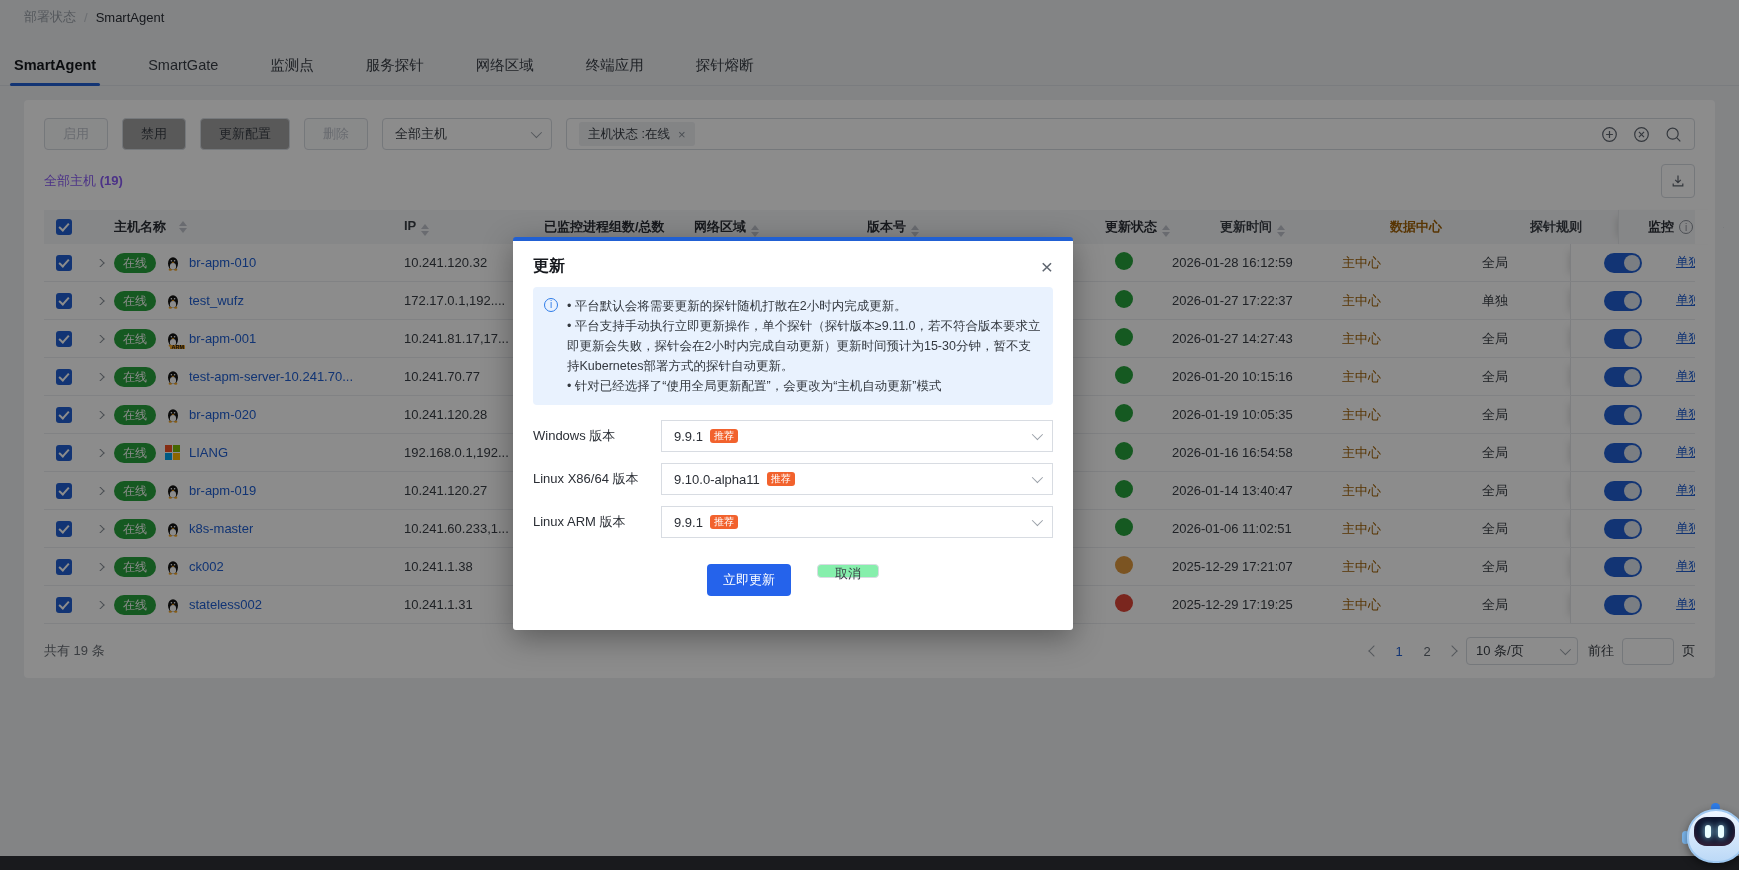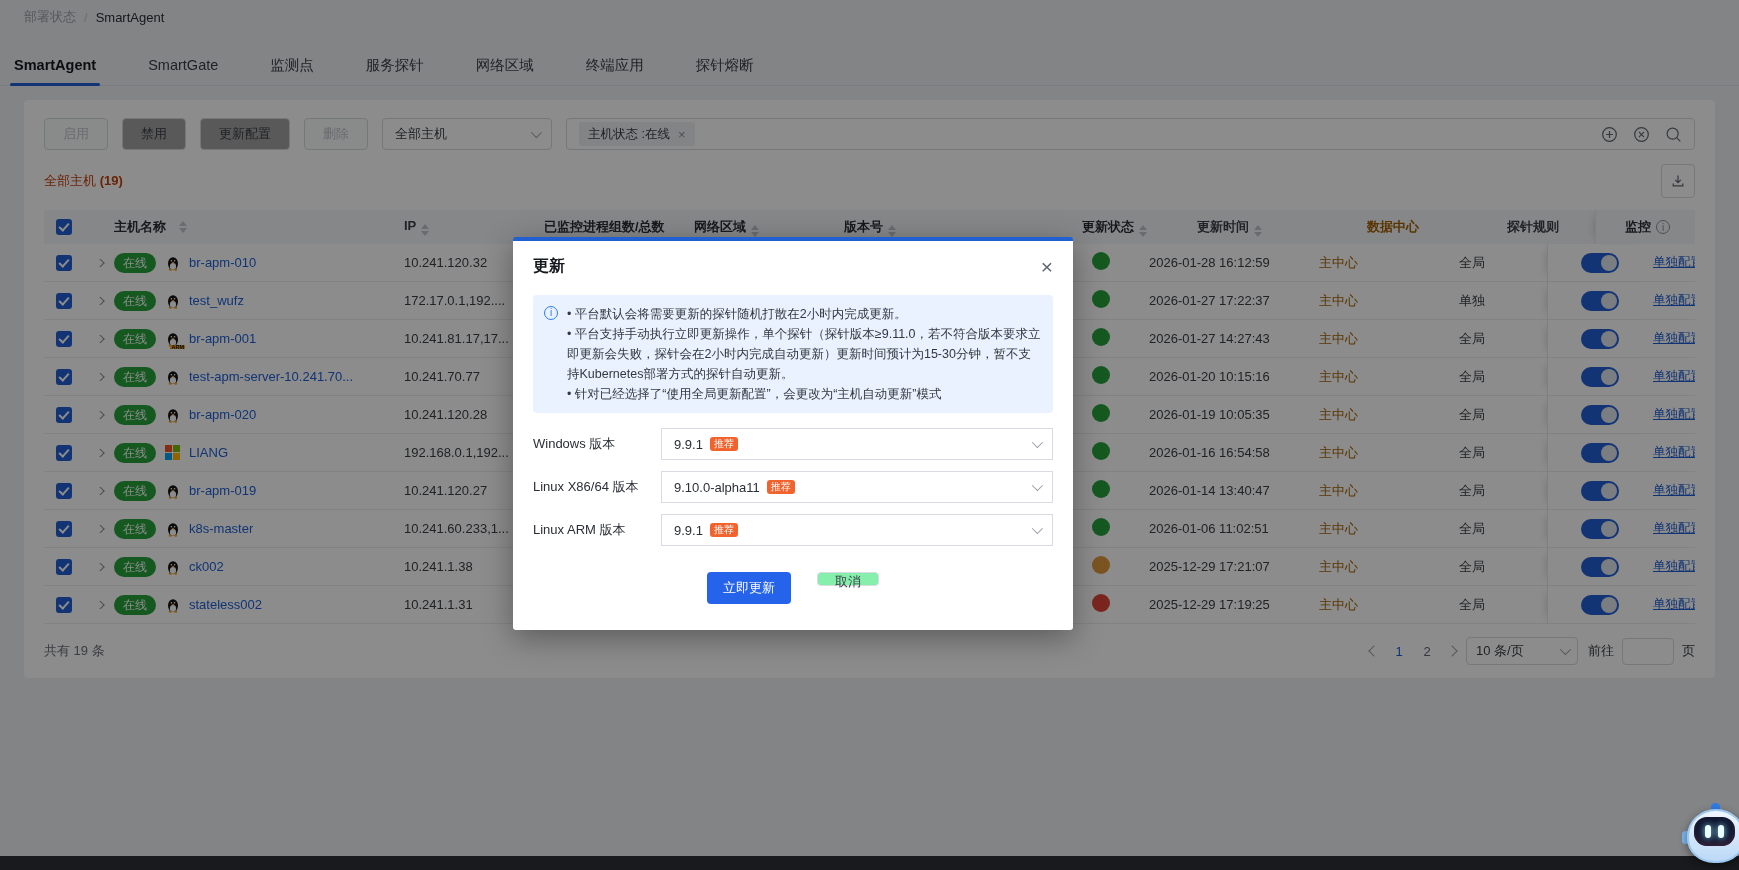--- a/index.html
+++ b/index.html
@@ -27,37 +27,37 @@
   .select-box { width:170px; height:32px; border:1px solid #d6dae0; border-radius:4px; display:flex; align-items:center; justify-content:space-between; padding:0 12px; font-size:13px; color:#3a3f46; cursor:pointer; }
   .chev-down { width:8px; height:8px; border-right:1.5px solid #9aa0a8; border-bottom:1.5px solid #9aa0a8; transform:rotate(45deg) translateY(-2px); }
   .filter-box { flex:1; height:32px; border:1px solid #d6dae0; border-radius:4px; display:flex; align-items:center; padding:0 12px; gap:12px; }
   .filter-tag { background:#eef0f3; border-radius:3px; height:24px; display:flex; align-items:center; gap:8px; padding:0 9px; font-size:12.5px; color:#3a3f46; }
   .tag-x { color:#8a9099; font-size:13px; cursor:pointer; }
   .filter-icons { margin-left:auto; display:flex; align-items:center; gap:14px; }
   .icon-btn { width:18px; height:18px; display:flex; align-items:center; justify-content:center; cursor:pointer; color:#5f6670; }
   .icon-btn svg { width:17px; height:17px; stroke:#5f6670; fill:none; stroke-width:1.4; }
 
   .title-row { display:flex; align-items:center; margin-top:14px; }
-  .table-title { font-size:13px; color:#c2410c; }
+  .table-title { font-size:13px; color:#8b5cf6; }
   .table-title b { font-weight:bold; }
   .download-btn { margin-left:auto; width:34px; height:34px; border:1px solid #d6dae0; border-radius:4px; display:flex; align-items:center; justify-content:center; cursor:pointer; }
   .download-btn svg { width:16px; height:16px; stroke:#5f6670; fill:none; stroke-width:1.5; }
 
   
   .table { margin-top:12px; font-size:13px; }
   .thead { display:flex; align-items:center; height:34px; background:#f5f6f8; color:#2b2f36; font-weight:bold; }
   .tr { display:flex; align-items:center; height:38px; border-bottom:1px solid #ebedf0; background:#fff; }
   .td, .th { white-space:nowrap; overflow:hidden; }
   .c-check { width:40px; display:flex; justify-content:center; flex:none; }
   .c-expand { width:30px; display:flex; justify-content:center; flex:none; }
   .c-name { width:290px; display:flex; align-items:center; gap:8px; flex:none; }
   .c-ip { width:140px; flex:none; color:#3a3f46; }
   .c-procs { width:150px; flex:none; }
   .c-zone { width:150px; flex:none; }
-  .c-version { width:190px; flex:none; }
+  .c-version { width:190px; flex:none;margin-left:23px; }
   .c-status { width:115px; flex:none; padding-left:58px; }
   .thead .c-status { padding-left:0;margin-left:48px; }
   .c-time { width:170px; flex:none; color:#3a3f46; }
   .c-dc { width:140px; flex:none; color:#a16207; }
   .c-rule { width:88px; flex:none; color:#3a3f46; }
   .c-monitor { width:104px; flex:none; display:flex; justify-content:center; align-items:center; align-self:stretch; border-left:1px solid #e6e8ec; box-shadow:-7px 0 8px -7px rgba(0,0,0,.18); }
   .c-ops { flex:1; min-width:0; display:flex; gap:8px; align-items:center; padding-left:2px; }
 
   .checkbox { width:16px; height:16px; border-radius:3px; background:#2160d3; position:relative; cursor:pointer; flex:none; }
   .checkbox::after { content:""; position:absolute; left:5px; top:2px; width:4px; height:8px; border-right:2px solid #fff; border-bottom:2px solid #fff; transform:rotate(42deg); }
@@ -91,21 +91,21 @@
   .page-num.active { color:#2160d3; }
   .size-select { width:112px; height:28px; border:1px solid #d6dae0; border-radius:4px; display:flex; align-items:center; justify-content:space-between; padding:0 9px; font-size:13px; color:#3a3f46; cursor:pointer; }
   .goto { display:flex; align-items:center; gap:8px; color:#3a3f46; }
   .goto input { width:52px; height:27px; border:1px solid #d6dae0; border-radius:4px; outline:none; padding:0 6px; font-size:13px; }
 
   .bottom-bar { position:absolute; left:0; right:0; bottom:0; height:14px; background:#2e3136; }
 
   
   .overlay { position:absolute; inset:0; background:rgba(0,0,0,0.45); z-index:50; }
   .modal { position:absolute; left:513px; top:237px; width:560px; height:393px; background:#fff; border-radius:3px; border-top:4px solid #2160d3; z-index:100; padding:0 20px; box-shadow:0 8px 30px rgba(0,0,0,.35); }
-  .modal-header { display:flex; align-items:center; justify-content:space-between; padding:15px 0 18px;gap:28px; }
+  .modal-header { display:flex; align-items:center; justify-content:space-between; padding:15px 0 10px;gap:28px; }
   .modal-title { font-size:16px; font-weight:bold; color:#15181d; }
   .modal-close { font-size:21px; color:#5f6670; cursor:pointer; line-height:1; }
   .notes { position:relative; background:#e9f2fe; border-radius:4px; padding:9px 12px 9px 34px; font-size:12.5px; color:#33383f; line-height:20px; }
   .notes .info-icon { position:absolute; left:11px; top:11px; width:14px; height:14px; border:1.2px solid #2e7ce8; border-radius:50%; color:#2e7ce8; font-size:10px; display:flex; align-items:center; justify-content:center; font-style:normal; }
   .notes li { list-style:none; }
   .notes li::before { content:"• "; }
   .mform { margin-top:15px; }
   .form-row { display:flex; align-items:center; margin-bottom:11px; }
   .form-label { width:128px; font-size:13px; color:#2b2f36; flex:none; }
   .form-select { flex:1; height:32px; border:1px solid #d8dce2; border-radius:0; display:flex; align-items:center; gap:7px; padding:0 12px; cursor:pointer; }

